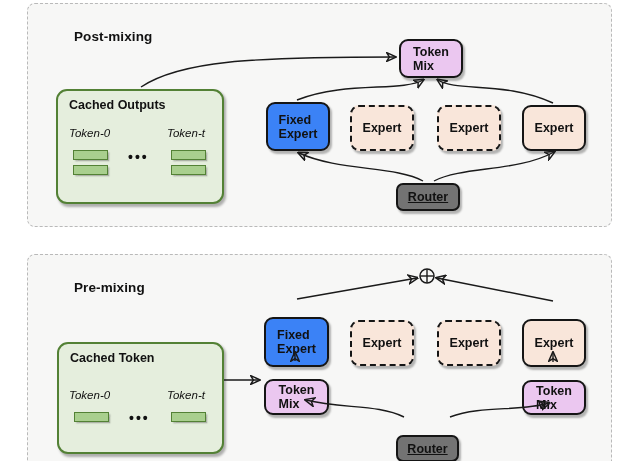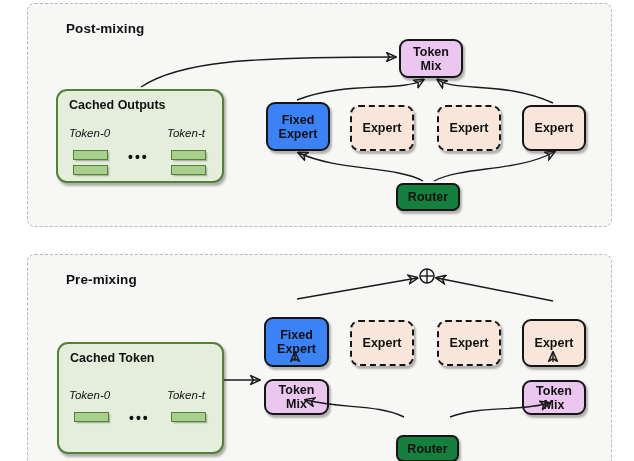--- a/index.html
+++ b/index.html
@@ -7,35 +7,35 @@
   body { font-family:"Liberation Sans", sans-serif; color:#111; }
   .canvas { position:relative; width:634px; height:461px; background:#ffffff; overflow:hidden; }
 
   .panel {
     position:absolute; left:27px; width:585px;
     background:#f7f7f6; border:1.6px dashed #b9b9b9; border-radius:8px;
   }
   .panel-post { top:3px;  height:224px; }
   .panel-pre  { top:254px; height:219px; }
   .panel-title {
-    position:absolute; left:30px; top:9px; margin:8px;
+    position:absolute; left:30px; top:9px; margin:16px;
     font-size:13.5px; font-weight:700; letter-spacing:.1px;
   }
 
   .node {
     position:absolute; display:flex; align-items:center; justify-content:center;
-    text-align:center; font-weight:700; font-size:12.5px; line-height:1.12;
+    text-align:left; font-weight:700; font-size:12.5px; line-height:1.12;
     border:2px solid #151515; border-radius:9px; white-space:pre-line;
     box-shadow:2px 2.5px 2px rgba(0,0,0,.28);
   }
   .node.dashed { border-style:dashed; }
   .fill-green  { background:#3b82f6; }
   .fill-peach  { background:#f9e6da; }
   .fill-purple { background:#ebc7f0; }
-  .fill-yellow { background:#15803d; }
+  .fill-yellow { background:#737373;text-decoration:underline; }
   .r7 { border-radius:7px; }
 
   .cache {
     position:absolute; background:#e5eedd; border:2.2px solid #538135;
     border-radius:11px; box-shadow:2px 2.5px 2.5px rgba(0,0,0,.3);
   }
   .cache-title { position:absolute; left:11px; top:7px; font-weight:700; font-size:12.5px; }
   .tok-label { position:absolute; font-style:italic; font-size:11.5px; }
   .chip {
     position:absolute; width:35px; height:10px;
@@ -76,21 +76,21 @@
     <g>
       <circle cx="427" cy="276" r="7" fill="#f7f7f6" stroke="#1a1a1a" stroke-width="1.5"></circle>
       <line x1="420.3" y1="276" x2="433.7" y2="276"></line>
       <line x1="427" y1="269.3" x2="427" y2="282.7"></line>
     </g>
   </svg>
 
   <section class="panel panel-post">
     <h2 class="panel-title">Post-mixing</h2>
 
-    <div class="cache" style="left:28px; top:85px; width:168px; height:94px;">
+    <div class="cache" style="left:28px; top:85px; width:168px; height:115px;">
       <div class="cache-title">Cached Outputs</div>
       <span class="tok-label" style="left:11px; top:36px;">Token-0</span>
       <span class="tok-label" style="left:109px; top:36px;">Token-t</span>
       <div class="chip" style="left:15px; top:59px;"></div>
       <div class="chip" style="left:15px; top:74px;"></div>
       <div class="chip" style="left:113px; top:59px;"></div>
       <div class="chip" style="left:113px; top:74px;"></div>
       <span class="dots" style="left:70px; top:58px;">•••</span>
     </div>
 

